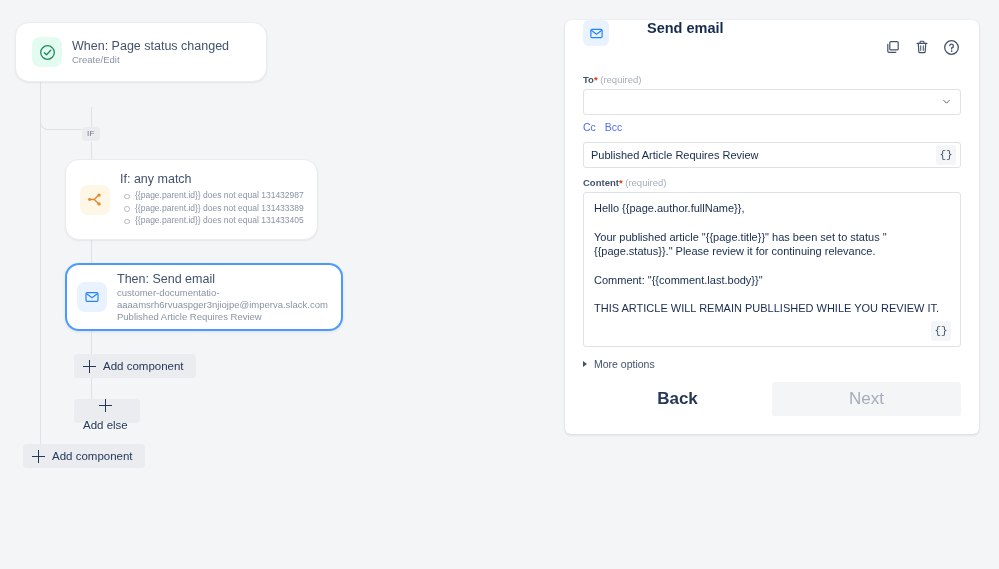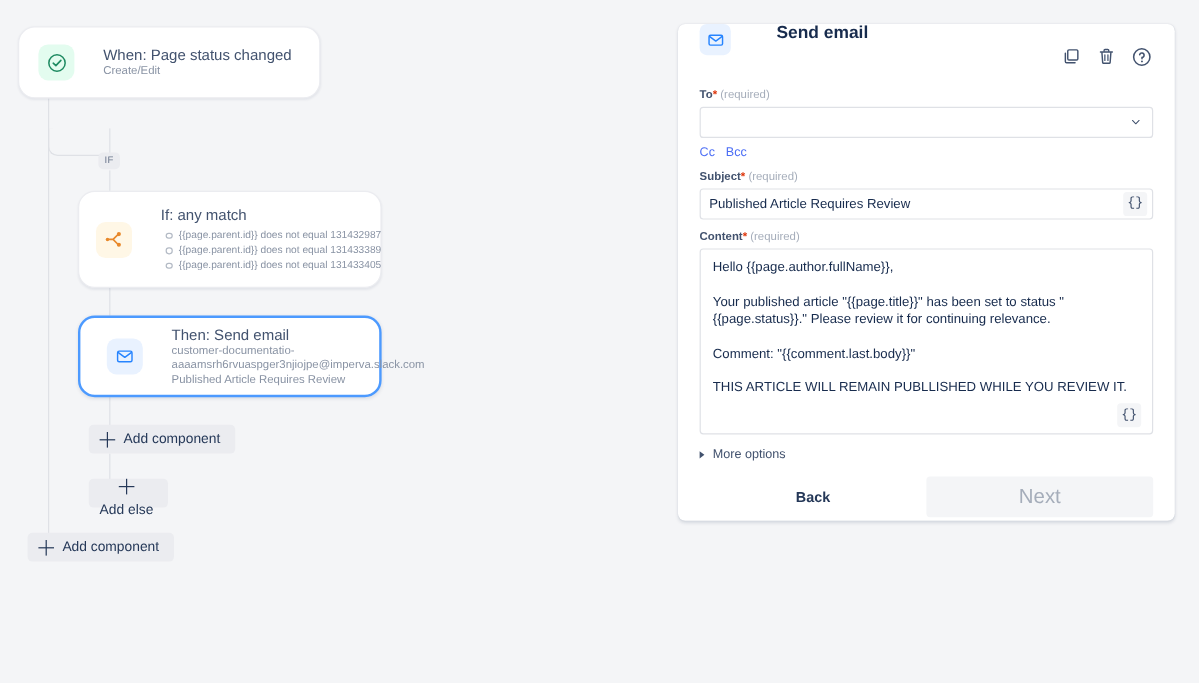--- a/index.html
+++ b/index.html
@@ -57,21 +57,21 @@
     width: 30px; height: 30px;
     border-radius: 8px;
     display: flex;
     align-items: center;
     justify-content: center;
     flex: 0 0 auto;
   }
   .icon-green { background: #e3fcef; }
   .icon-orange { background: #fff7e6; }
   .icon-blue { background: #e9f2ff; }
-  .node-body { margin-left: 24px; min-width: 0; }
+  .node-body { margin-left: 10px; min-width: 0; }
   .node-title {
     font-size: 12.5px;
     color: #42526e;
     line-height: 15px;
     white-space: nowrap;
   }
   .node-sub {
     font-size: 9.5px;
     color: #8993a4;
     line-height: 12px;
@@ -308,21 +308,21 @@
 
   .footer {
     margin-top: 12px;
     display: flex;
     align-items: center;
   }
   .btn-back {
     background: transparent;
     border: none;
     font-family: "Liberation Sans", sans-serif;
-    font-size: 12px;
+    font-size: 17px;
     font-weight: bold;
     color: #253858;
     cursor: pointer;
     width: 198px;
     text-align: center;
     padding: 6px 0;
   }
   .btn-next {
     background: #f4f5f7;
     border: none;
@@ -376,21 +376,21 @@
     <span class="node-body">
       <div class="node-title">If: any match</div>
       <ul class="cond-list">
         <li>{{page.parent.id}} does not equal 131432987</li>
         <li>{{page.parent.id}} does not equal 131433389</li>
         <li>{{page.parent.id}} does not equal 131433405</li>
       </ul>
     </span>
   </div>
 
-  <div class="node selected" style="left:65px; top:263px; width:253px; height:68px; padding:0 22px;">
+  <div class="node selected" style="left:65px; top:263px; width:278px; height:68px; padding:0 10px;">
     <span class="node-icon icon-blue">
       <svg width="16" height="16" viewBox="0 0 20 20" aria-hidden="true">
         <rect x="2.5" y="4.5" width="15" height="11" rx="1.6" fill="none" stroke="#2684ff" stroke-width="1.5"></rect>
         <path d="M3.3 6 L10 11 L16.7 6" fill="none" stroke="#2684ff" stroke-width="1.5" stroke-linecap="round" stroke-linejoin="round"></path>
       </svg>
     </span>
     <span class="node-body">
       <div class="node-title">Then: Send email</div>
       <div class="node-sub">customer-documentatio-</div>
       <div class="node-sub">aaaamsrh6rvuaspger3njiojpe@imperva.slack.com</div>
@@ -460,24 +460,20 @@
         <path d="M5 8 L10 13 L15 8" fill="none" stroke="#42526e" stroke-width="1.6" stroke-linecap="round" stroke-linejoin="round"></path>
       </svg>
     </span>
   </div>
 
   <div class="cc-row">
     <span class="cc-link">Cc</span>
     <span class="cc-link">Bcc</span>
   </div>
 
-  <label class="field-label">
-    <span>Subject</span><span class="req-star">*</span>
-    <span class="req-note">(required)</span>
-  </label>
   <div class="text-input-wrap">
     <span class="text-input-val">Published Article Requires Review</span>
     <span class="brace-btn">{}</span>
   </div>
 
   <label class="field-label" style="margin-top:9px;">
     <span>Content</span><span class="req-star">*</span>
     <span class="req-note">(required)</span>
   </label>
   <div class="content-box">

